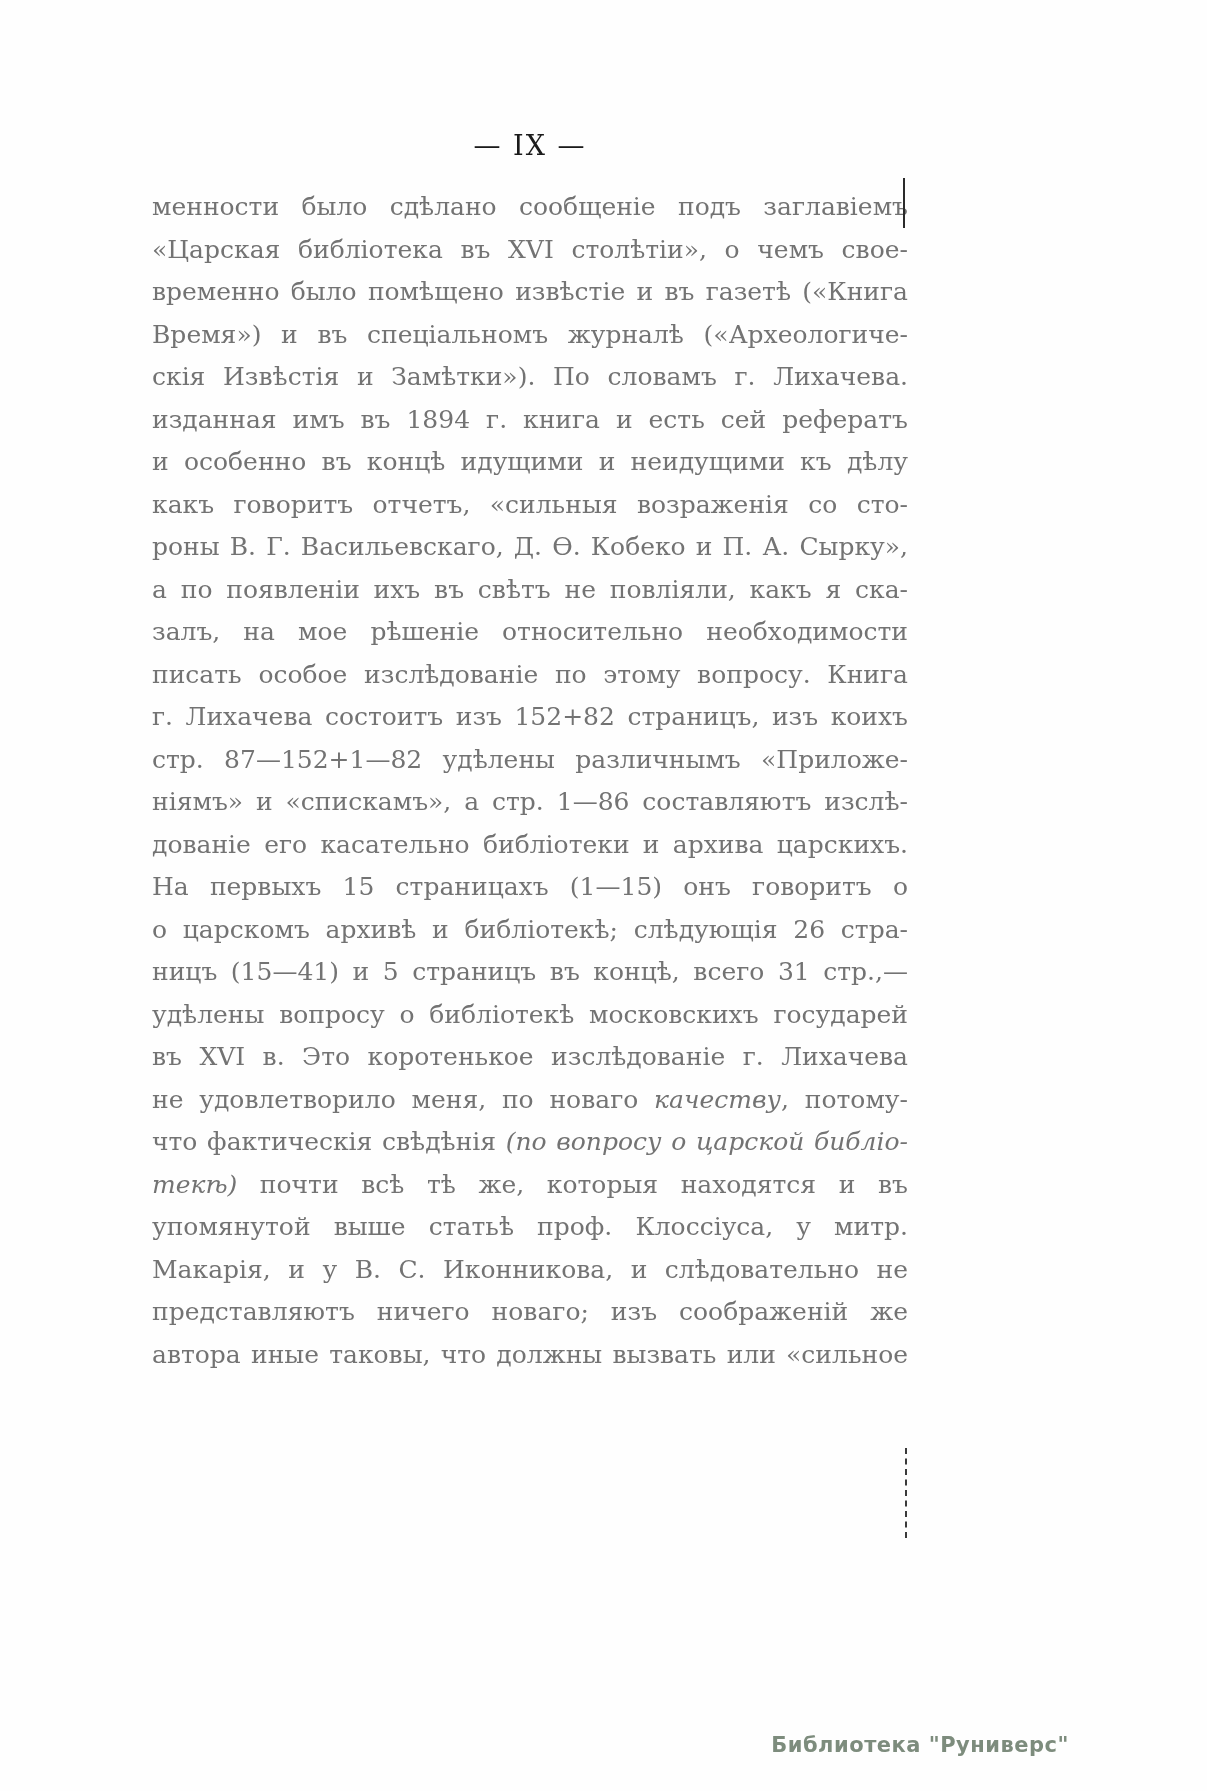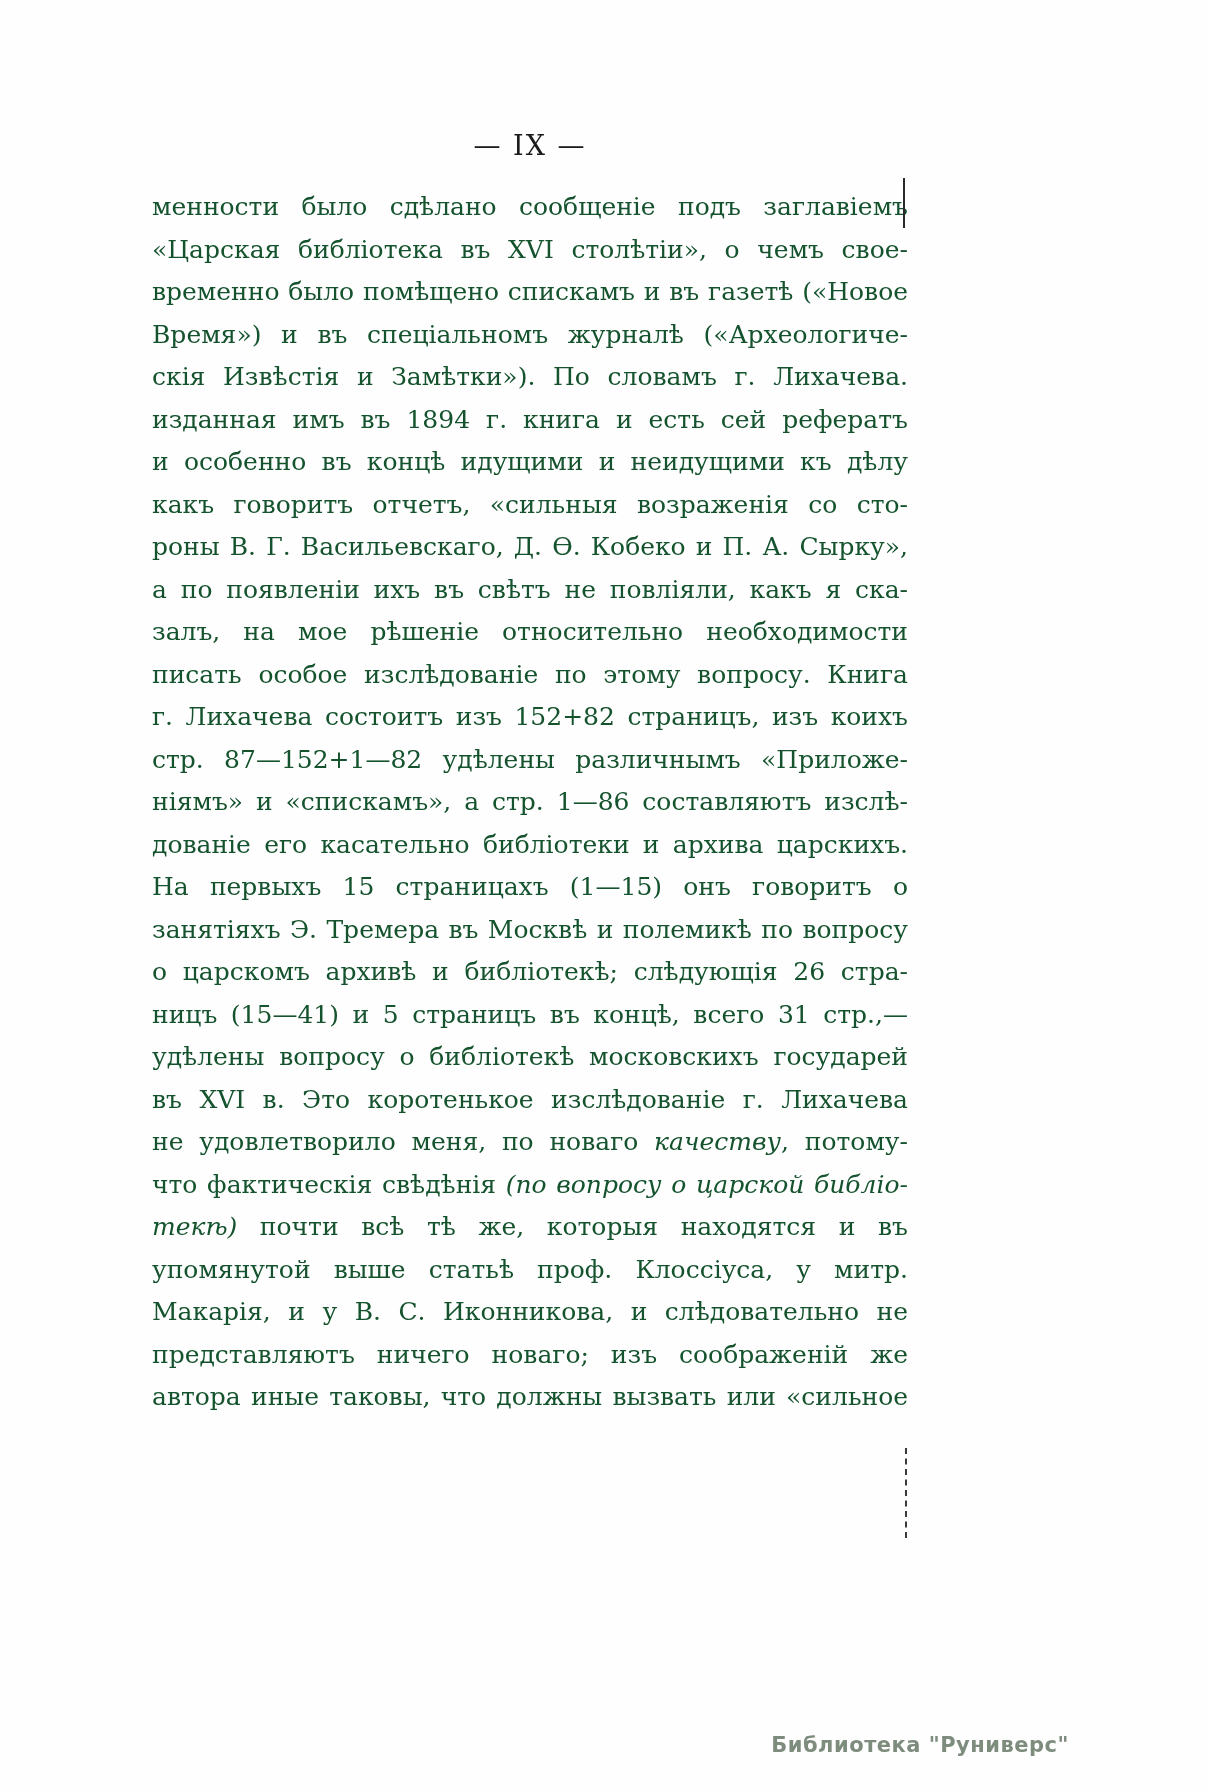--- a/index.html
+++ b/index.html
@@ -70,39 +70,38 @@
     font-size: 21px;
     letter-spacing: 0.5px;
   }
 </style>
 </head>
 <body>
 
 <div class="page">
   <div class="header">— IX —</div>
 
-  <div class="body-text" style="color: #14532d;">
+  <div class="body-text" style="color: #737373;">
       <div class="line"><span>менности было сдѣлано сообщеніе подъ заглавіемъ</span></div>
       <div class="line"><span>«Царская библіотека въ XVI столѣтіи», о чемъ свое-</span></div>
-      <div class="line"><span>временно было помѣщено спискамъ и въ газетѣ («Новое</span></div>
+      <div class="line"><span>временно было помѣщено извѣстіе и въ газетѣ («Книга</span></div>
       <div class="line"><span>Время») и въ спеціальномъ журналѣ («Археологиче-</span></div>
       <div class="line"><span>скія Извѣстія и Замѣтки»). По словамъ г. Лихачева.</span></div>
       <div class="line"><span>изданная имъ въ 1894 г. книга и есть сей рефератъ</span></div>
       <div class="line"><span>и особенно въ концѣ идущими и неидущими къ дѣлу</span></div>
       <div class="line"><span>какъ говоритъ отчетъ, «сильныя возраженія со сто-</span></div>
       <div class="line"><span>роны В. Г. Васильевскаго, Д. Ѳ. Кобеко и П. А. Сырку»,</span></div>
       <div class="line"><span>а по появленіи ихъ въ свѣтъ не повліяли, какъ я ска-</span></div>
       <div class="line"><span>залъ, на мое рѣшеніе относительно необходимости</span></div>
       <div class="line"><span>писать особое изслѣдованіе по этому вопросу. Книга</span></div>
       <div class="line"><span>г. Лихачева состоитъ изъ 152+82 страницъ, изъ коихъ</span></div>
       <div class="line"><span>стр. 87—152+1—82 удѣлены различнымъ «Приложе-</span></div>
       <div class="line"><span>ніямъ» и «спискамъ», а стр. 1—86 составляютъ изслѣ-</span></div>
       <div class="line"><span>дованіе его касательно библіотеки и архива царскихъ.</span></div>
       <div class="line"><span>На первыхъ 15 страницахъ (1—15) онъ говоритъ о</span></div>
-      <div class="line"><span>занятіяхъ Э. Тремера въ Москвѣ и полемикѣ по вопросу</span></div>
       <div class="line"><span>о царскомъ архивѣ и библіотекѣ; слѣдующія 26 стра-</span></div>
       <div class="line"><span>ницъ (15—41) и 5 страницъ въ концѣ, всего 31 стр.,—</span></div>
       <div class="line"><span>удѣлены вопросу о библіотекѣ московскихъ государей</span></div>
       <div class="line"><span>въ XVI в. Это коротенькое изслѣдованіе г. Лихачева</span></div>
       <div class="line"><span>не удовлетворило меня, по новаго </span><span class="it">качеству</span><span>, потому-</span></div>
       <div class="line"><span>что фактическія свѣдѣнія </span><span class="it">(по вопросу о царской библіо-</span></div>
       <div class="line"><span class="it">текѣ)</span><span> почти всѣ тѣ же, которыя находятся и въ</span></div>
       <div class="line"><span>упомянутой выше статьѣ проф. Клоссіуса, у митр.</span></div>
       <div class="line"><span>Макарія, и у В. С. Иконникова, и слѣдовательно не</span></div>
       <div class="line"><span>представляютъ ничего новаго; изъ соображеній же</span></div>

